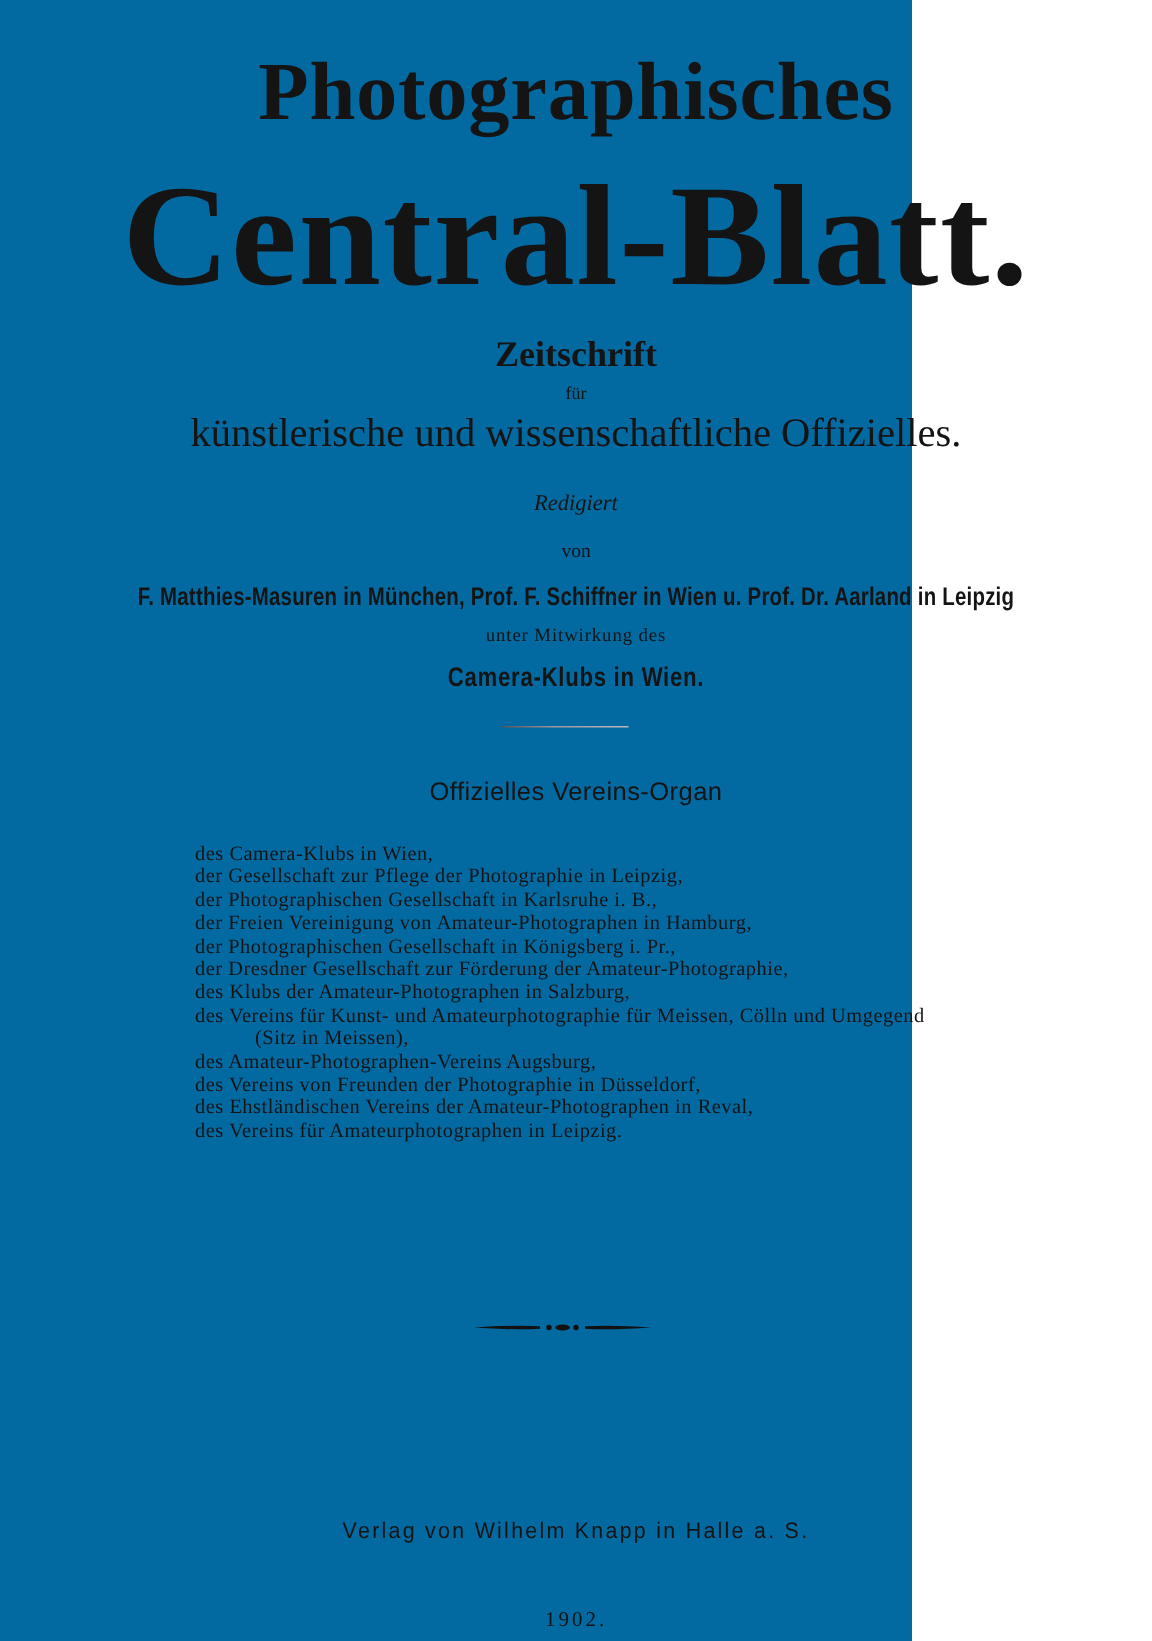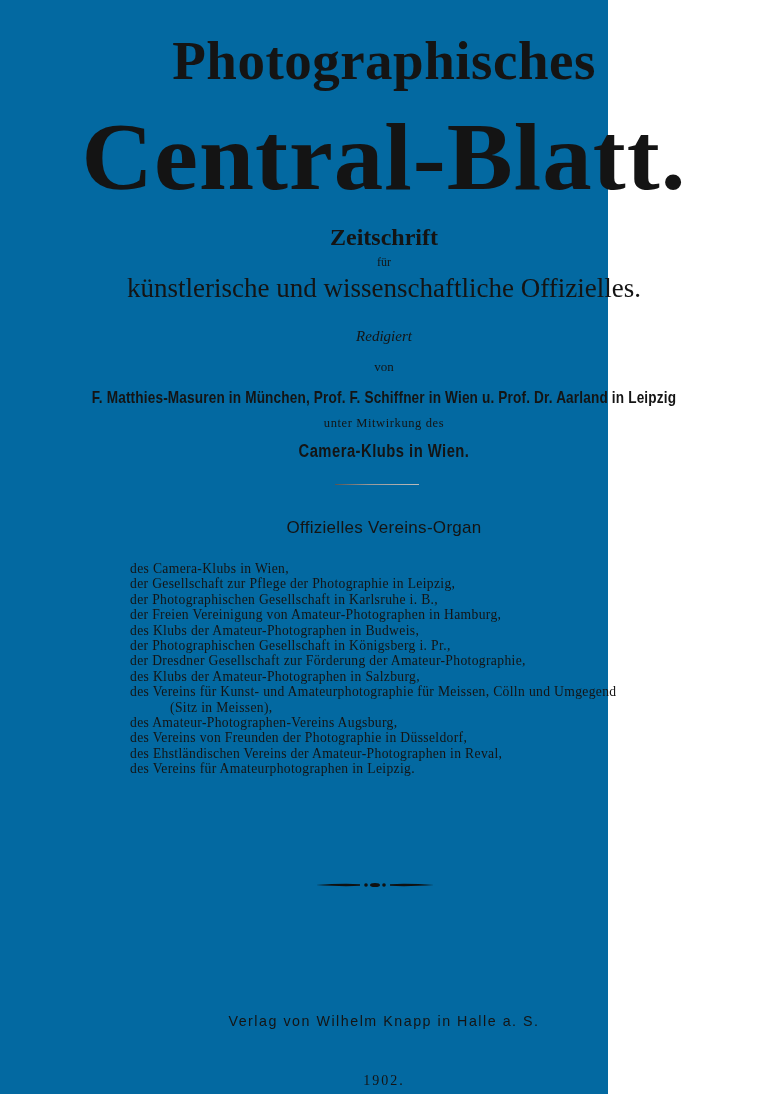--- a/index.html
+++ b/index.html
@@ -170,21 +170,20 @@
 
   <div class="short-rule"></div>
 
   <div class="center organ-heading">Offizielles Vereins-Organ</div>
 
   <ul class="members">
     <li>des Camera-Klubs in Wien,</li>
     <li>der Gesellschaft zur Pflege der Photographie in Leipzig,</li>
     <li>der Photographischen Gesellschaft in Karlsruhe i. B.,</li>
     <li>der Freien Vereinigung von Amateur-Photographen in Hamburg,</li>
-    <li>des Klubs der Amateur-Photographen in Budweis,</li>
     <li>der Photographischen Gesellschaft in Königsberg i. Pr.,</li>
     <li>der Dresdner Gesellschaft zur Förderung der Amateur-Photographie,</li>
     <li>des Klubs der Amateur-Photographen in Salzburg,</li>
     <li>des Vereins für Kunst- und Amateurphotographie für Meissen, Cölln und Umgegend</li>
     <li class="cont">(Sitz in Meissen),</li>
     <li>des Amateur-Photographen-Vereins Augsburg,</li>
     <li>des Vereins von Freunden der Photographie in Düsseldorf,</li>
     <li>des Ehstländischen Vereins der Amateur-Photographen in Reval,</li>
     <li>des Vereins für Amateurphotographen in Leipzig.</li>
   </ul>

